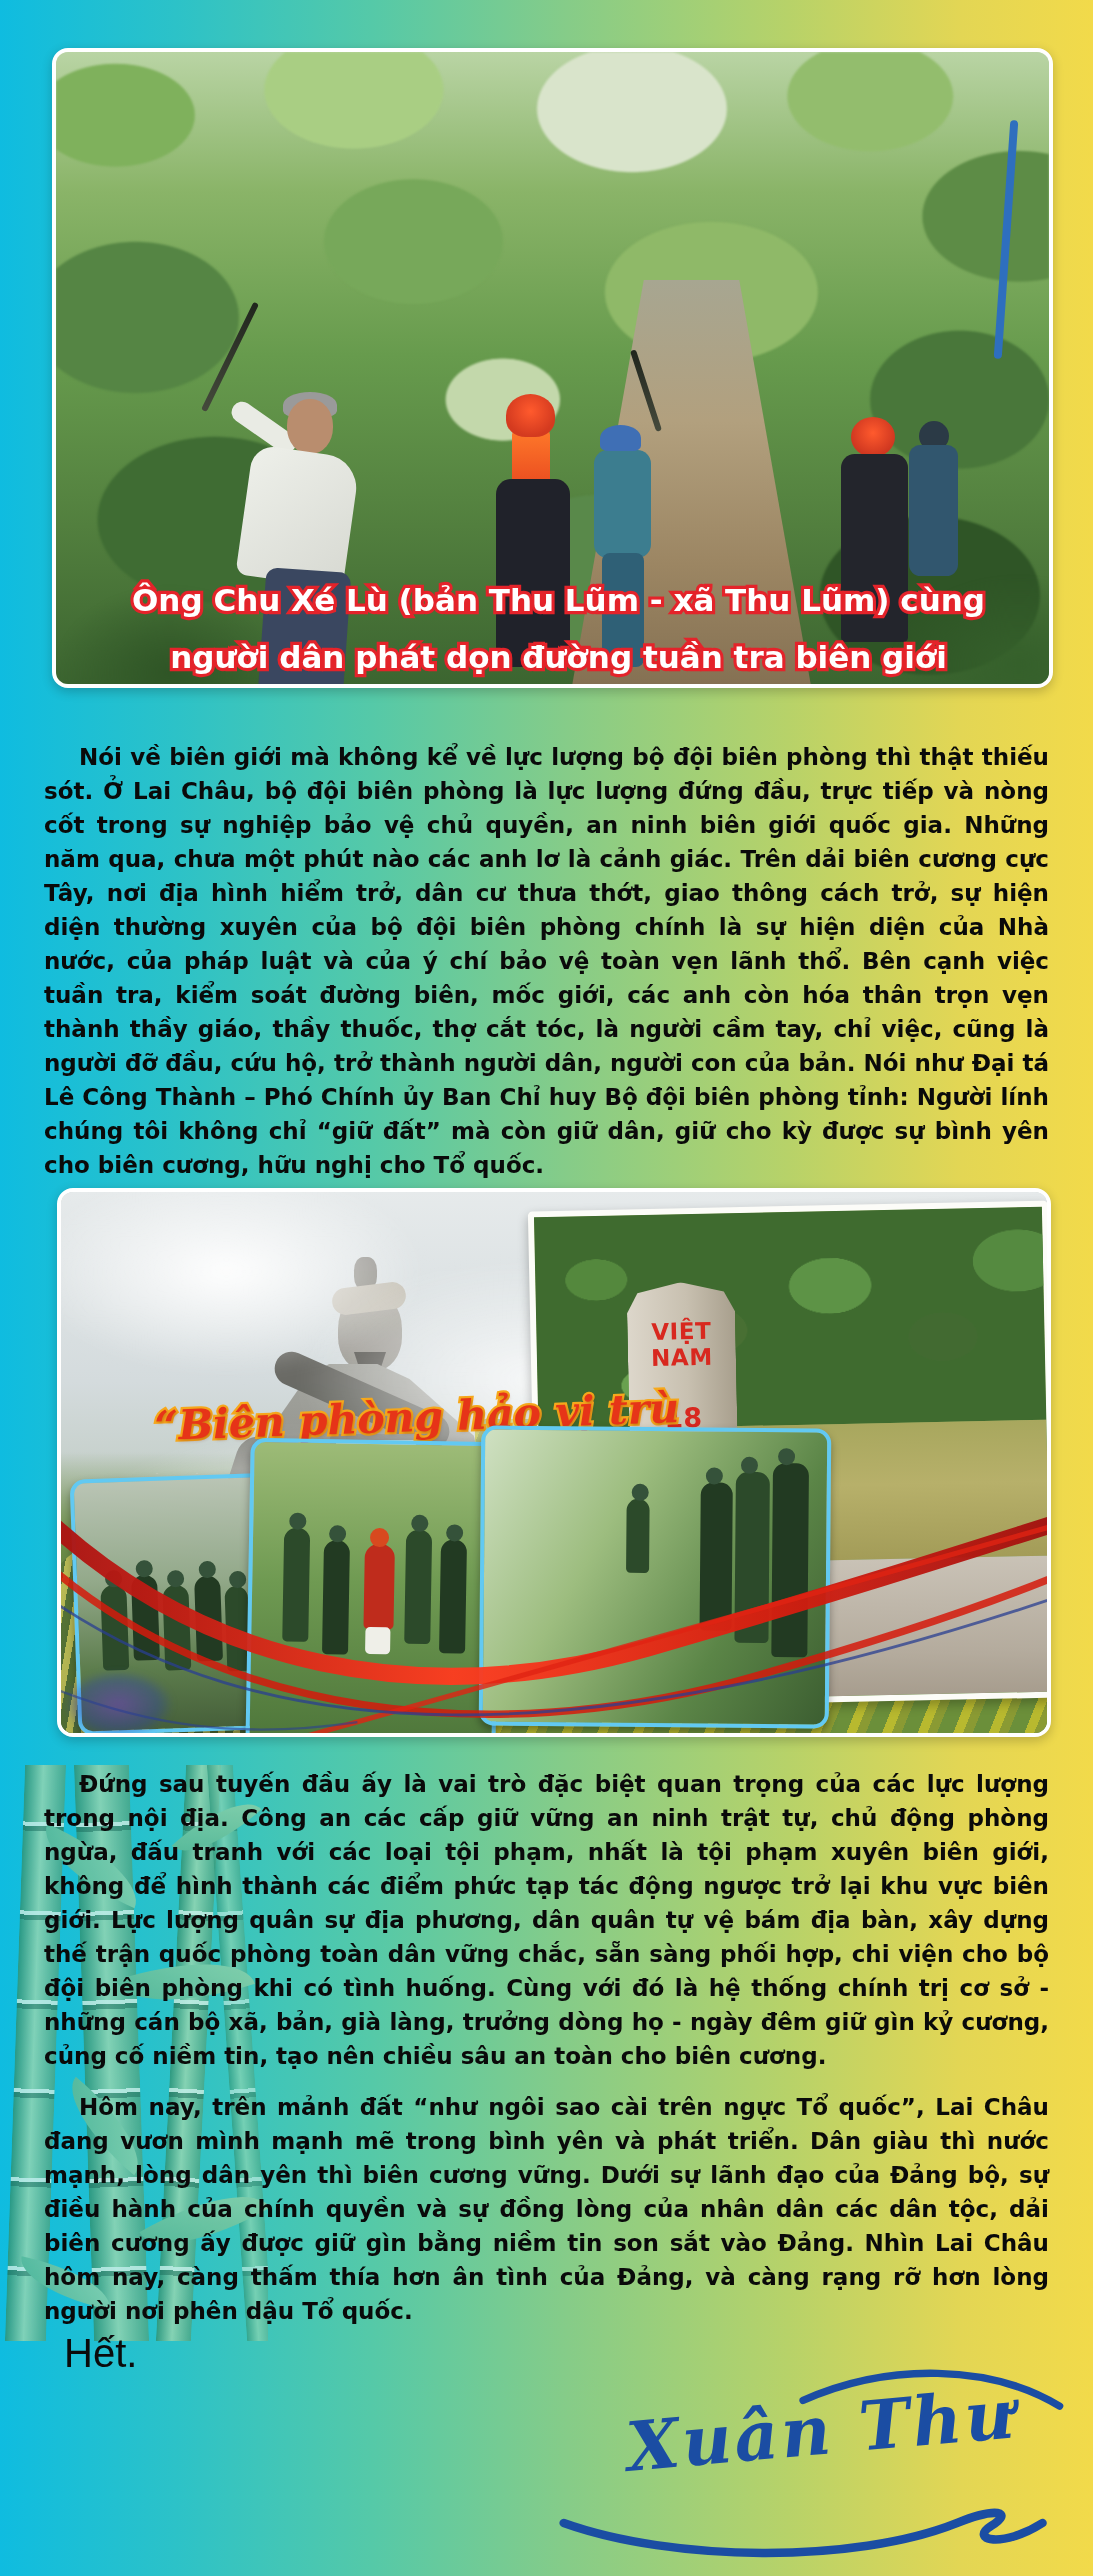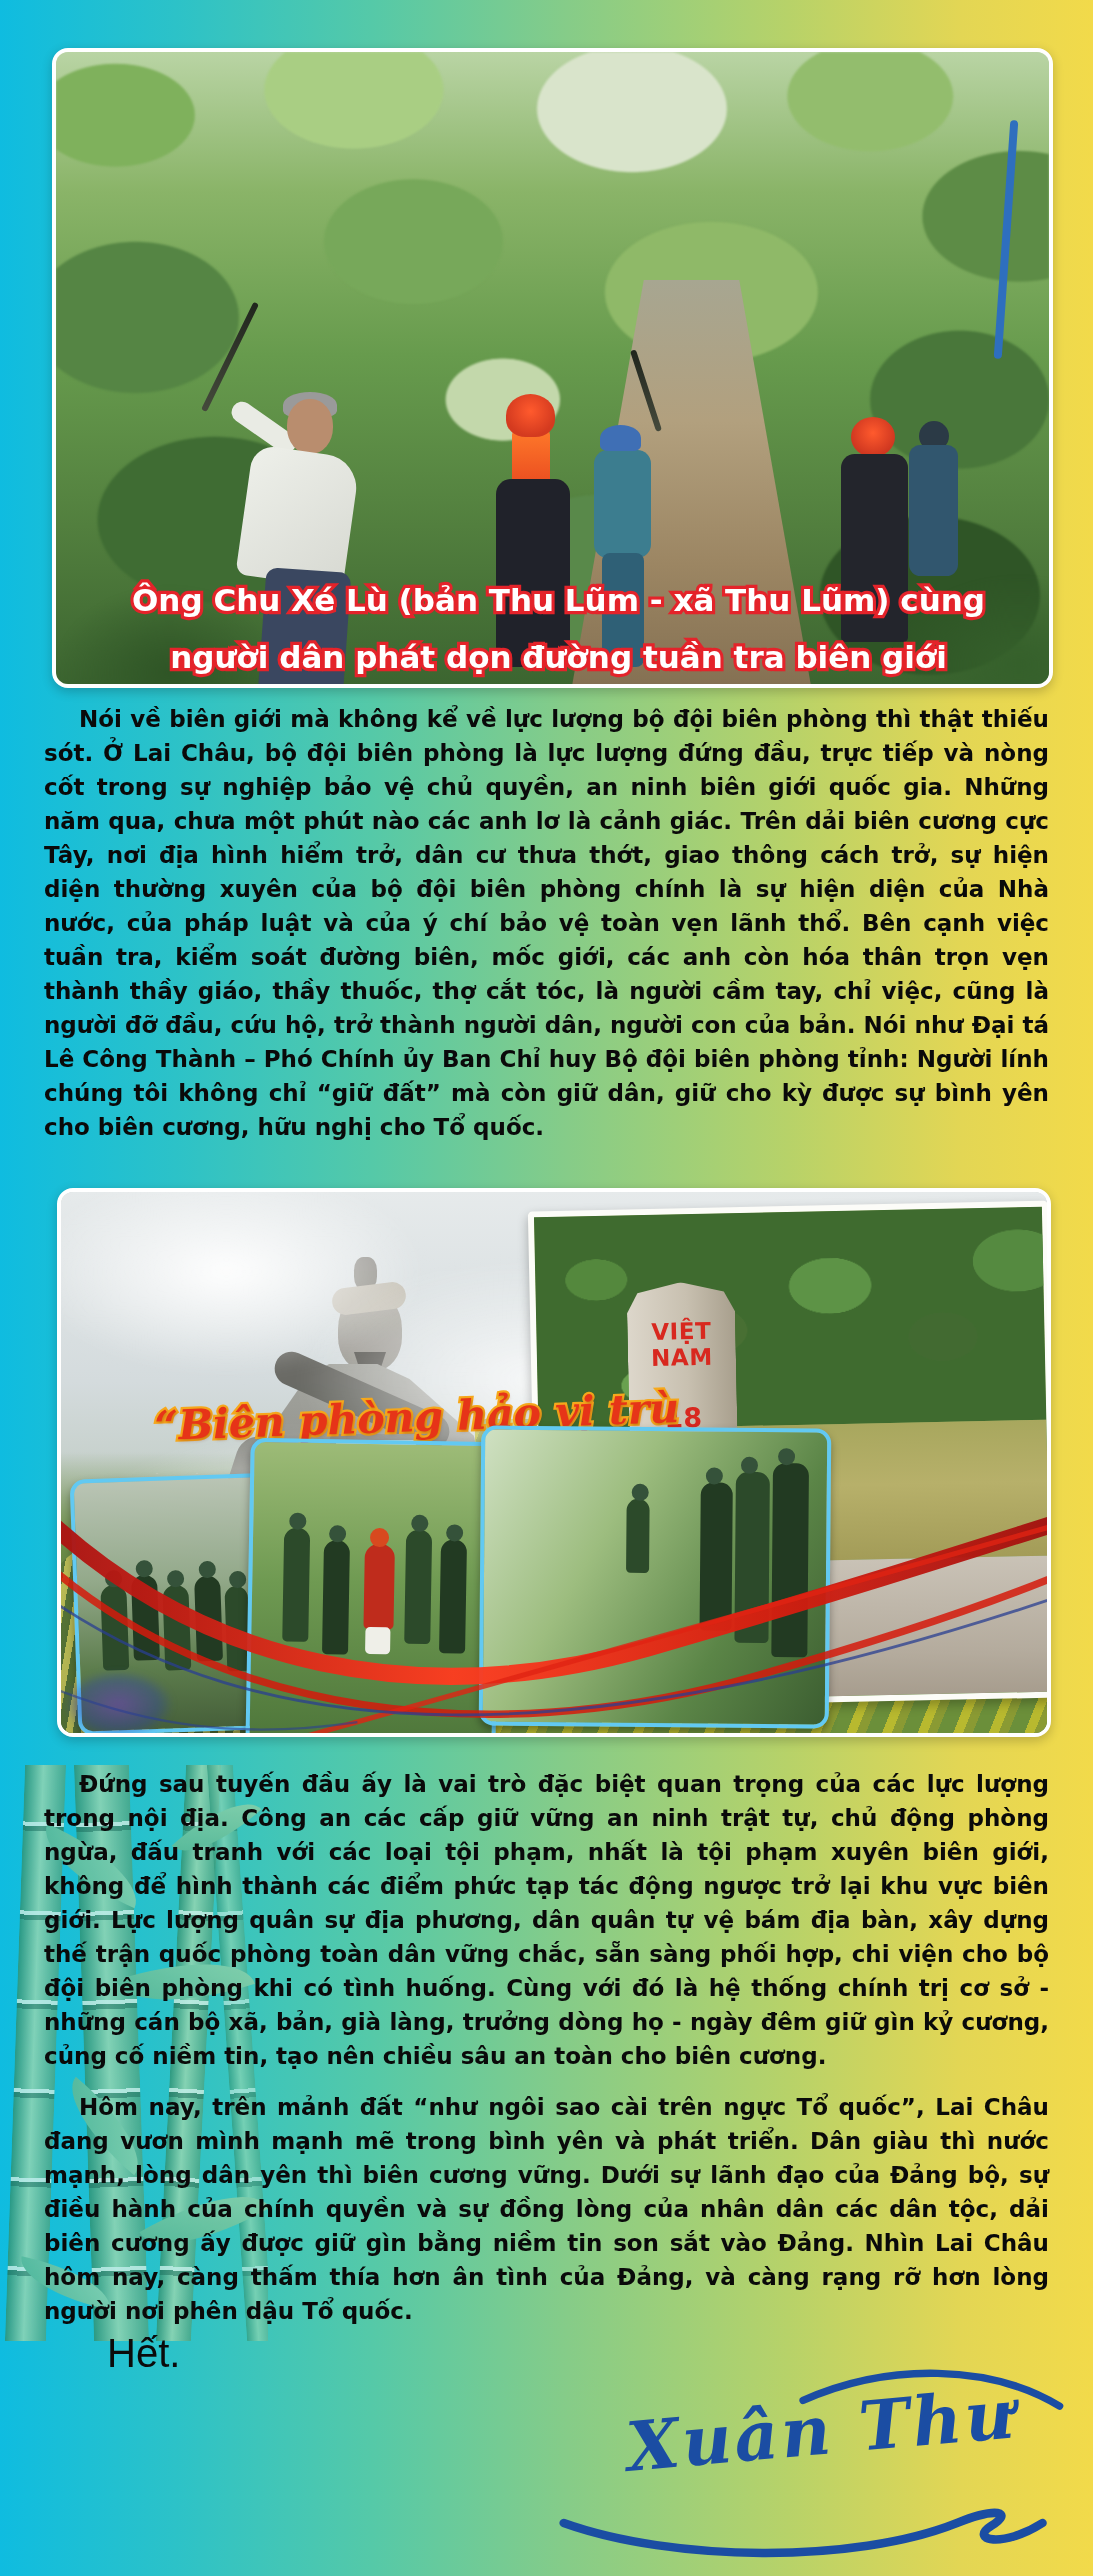--- a/index.html
+++ b/index.html
@@ -59,21 +59,21 @@
   .hero-pole{left:946px;top:68px;width:8px;height:239px;background:#2e6fbe;border-radius:4px;transform:rotate(4deg);}
 
   .caption{position:absolute;left:12px;right:0;top:520px;text-align:center;z-index:5;
     font-weight:bold;font-size:31px;line-height:57px;font-family:"DejaVu Sans",sans-serif;letter-spacing:0px;}
   .caption .txt-stroke{-webkit-text-stroke:6.3px #e4232a;color:#e4232a;}
   .caption .txt-fill{color:#ffffff;}
 
   
   .para{position:absolute;left:44px;width:1005px;color:#0a0a0a;font-weight:bold;
     font-size:23px;line-height:34px;text-align:justify;text-indent:35px;margin:0;z-index:3;}
-  .p1{top:702px;}
+  .p1{top:740px;}
   .p2{top:1767px;}
   .p3{top:2090px;}
 
   
   .collage{left:57px;top:1188px;width:986px;height:541px;background:#cfd6d4;}
   .mist-base{position:absolute;inset:0;background:linear-gradient(180deg,#e6eaeb 0%,#d4dbdd 35%,#c2cdc6 55%,#9db694 70%,#6f9150 85%,#4c7336 100%);}
   .village{position:absolute;left:0;top:48%;width:64%;height:52%;
     background:linear-gradient(180deg,rgba(111,143,75,0) 0%,#6f8f4b 30%,#527538 62%,#3c5c2c 100%);}
   .village-terrace{position:absolute;left:-2%;top:62%;width:30%;height:38%;border-radius:40% 60% 0 0;
     background:repeating-linear-gradient(100deg,rgba(214,205,92,.75) 0 6.8px,rgba(84,112,52,.75) 6.8px 15px);}
@@ -163,21 +163,21 @@
   .leaf{position:absolute;background:linear-gradient(45deg,#57b187,#9fd8ae);border-radius:0 100% 0 100%;}
   .l1{left:34px;top:80px;width:114px;height:42px;transform:rotate(24deg);}
   .l2{left:120px;top:194px;width:131px;height:46px;transform:rotate(-18deg);}
   .l3{left:51px;top:342px;width:108px;height:38px;transform:rotate(40deg);}
   .l4{left:142px;top:433px;width:125px;height:44px;transform:rotate(-30deg);}
   .l5{left:17px;top:501px;width:97px;height:34px;transform:rotate(12deg);}
   .l6{left:171px;top:46px;width:91px;height:33px;transform:rotate(-42deg);}
 
   
   .ending{position:absolute;left:64px;top:2331px;font-family:"Liberation Sans",sans-serif;
-    font-size:40px;font-weight:400;color:#0b0b0b;z-index:3;margin-left:43px;}
+    font-size:40px;font-weight:400;color:#0b0b0b;z-index:3;}
   .signature{left:558px;top:2352px;width:513px;height:216px;z-index:3;}
   .sig-text{position:absolute;left:68px;top:38px;font-family:"DejaVu Serif",serif;font-style:italic;font-weight:bold;
     font-size:68px;letter-spacing:2.8px;color:#1b4da3;transform:rotate(-5deg);z-index:2;}
   .sig-svg{position:absolute;inset:0;z-index:1;}
 </style>
 </head>
 <body>
 
 <div class="abs card hero">
   <div class="hero-bg"></div>

